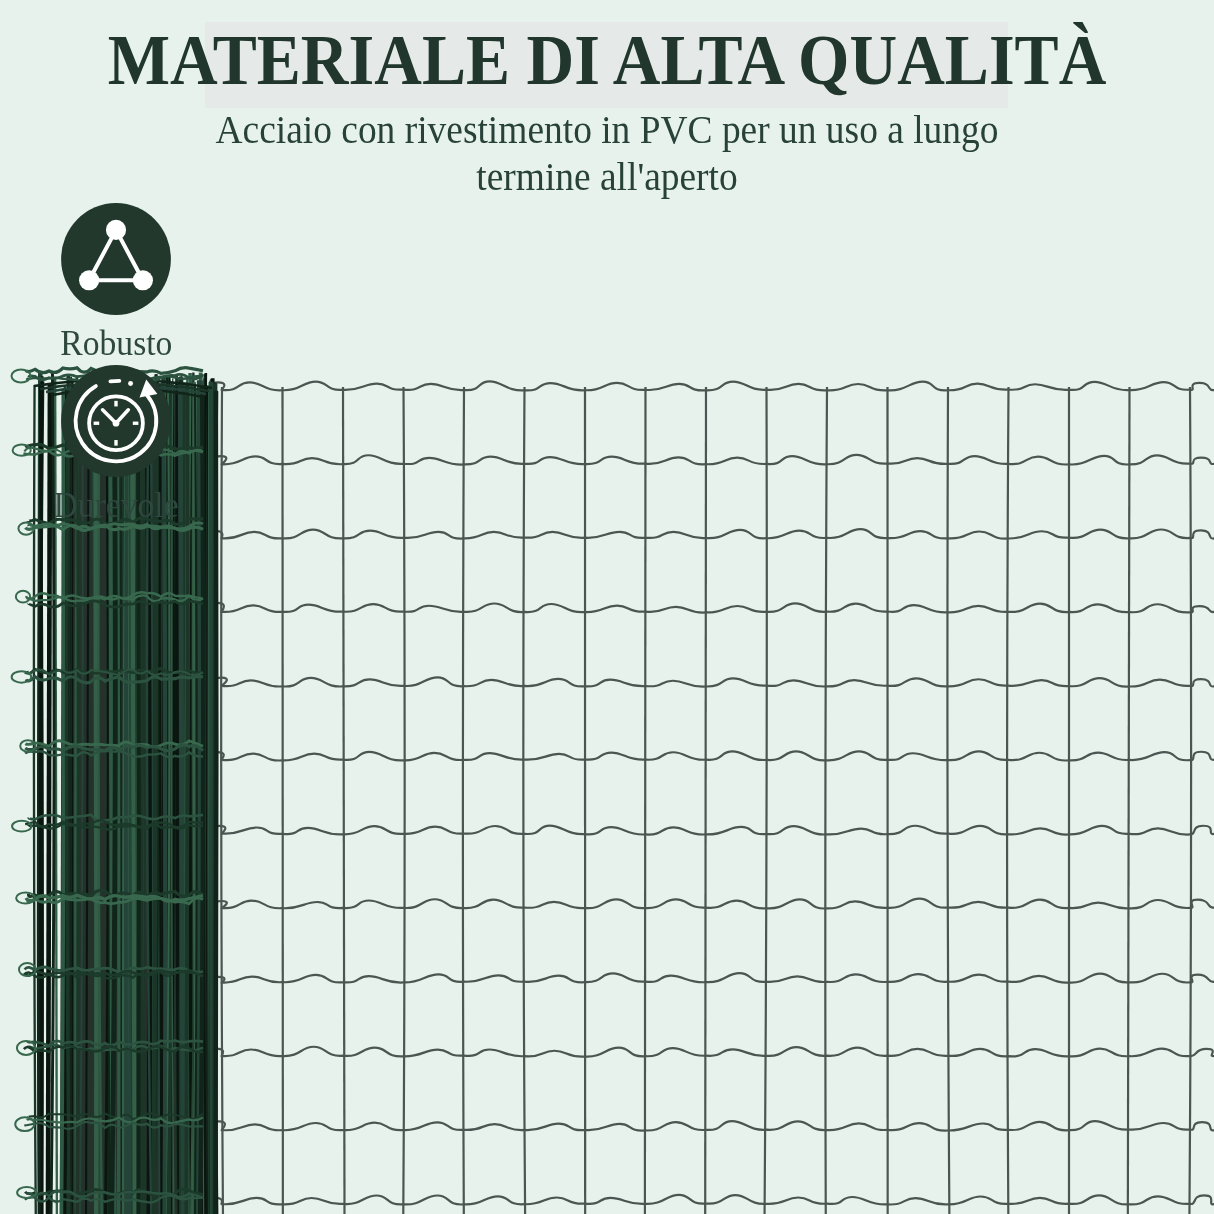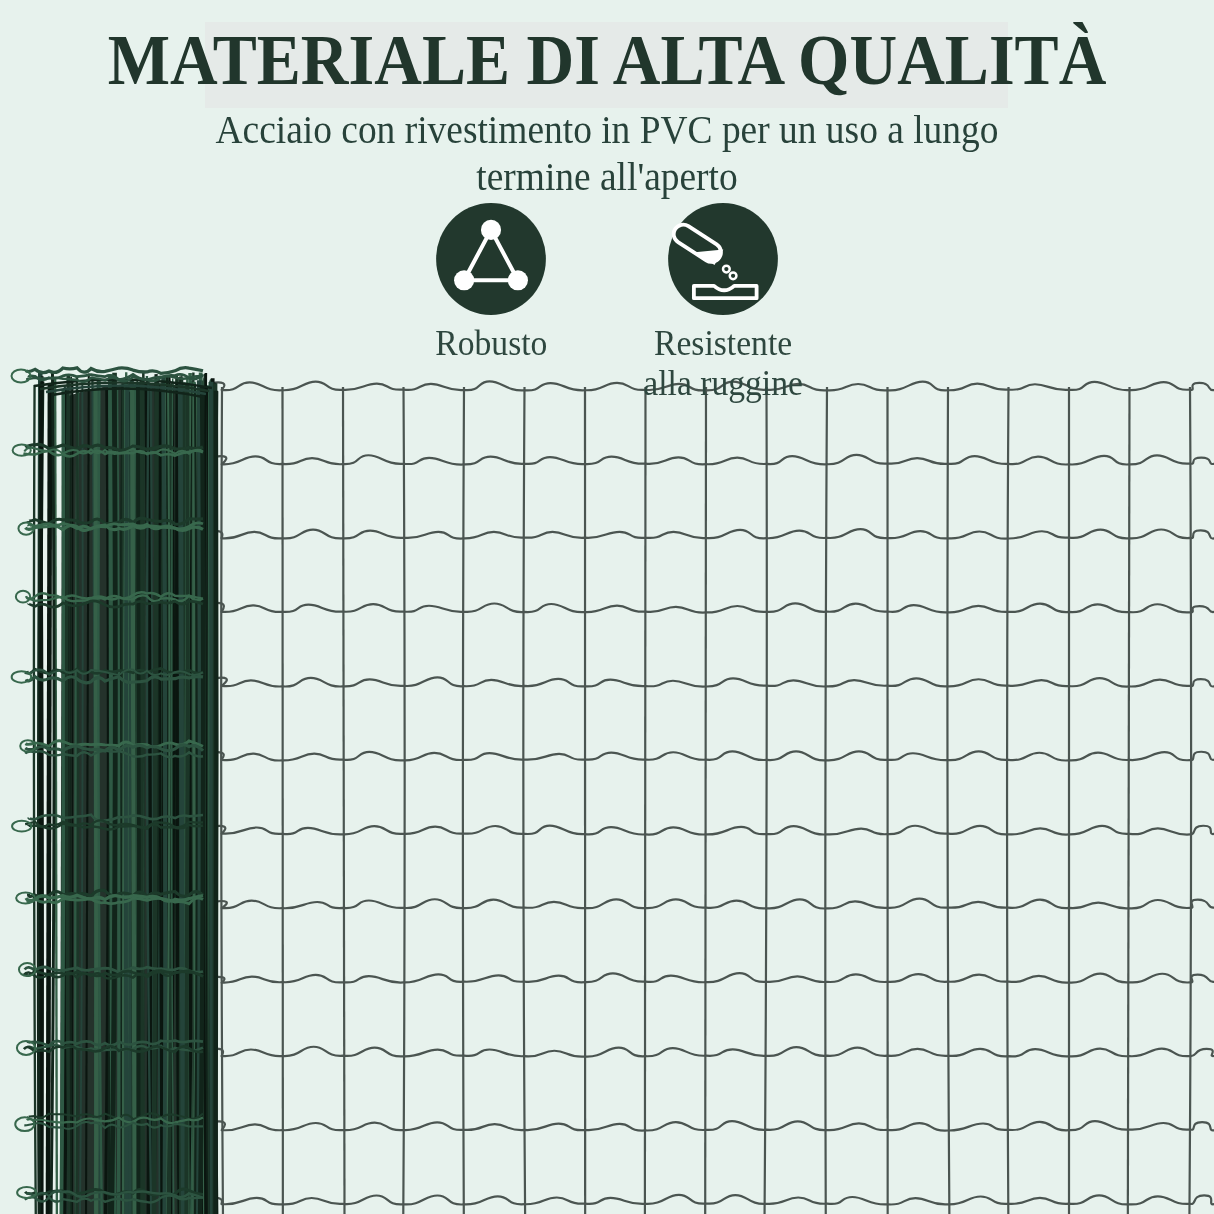--- a/index.html
+++ b/index.html
@@ -21,21 +21,21 @@
     white-space:nowrap;
   }
   .subtitle{
     position:absolute;left:0;top:106px;width:100%;
     text-align:center;font-size:39px;line-height:47px;
     color:var(--sub,#28423a);
     transform:scaleX(.96);transform-origin:center;
   }
   .features{
     position:absolute;left:0;top:202px;width:100%;
-    display:flex;justify-content:center;align-items:flex-start;
+    display:flex;justify-content:center;align-items:flex-start;flex-direction:column;
   }
   .feature{width:232px;display:flex;flex-direction:column;align-items:center;}
   .feature-icon{width:112px;height:114px;display:block;}
   .feature-label{
     margin-top:8px;text-align:center;font-size:35px;line-height:40px;
     color:var(--label,#2e473f);transform:scaleX(.96);transform-origin:center;
   }
   .mesh{position:absolute;left:0;top:0;z-index:1;}
 </style>
 </head>
@@ -264,32 +264,34 @@
       <svg class="feature-icon" viewBox="0 0 100 100">
         <ellipse cx="50" cy="50" rx="49" ry="50" fill="var(--circle,#22382d)"></ellipse>
         <path d="M50,24 L26,69 L74,69 Z" fill="none" stroke="var(--glyph,#fff)" stroke-width="3.6" stroke-linejoin="round"></path>
         <circle cx="50" cy="24" r="9" fill="var(--glyph,#fff)"></circle>
         <circle cx="26" cy="69" r="9" fill="var(--glyph,#fff)"></circle>
         <circle cx="74" cy="69" r="9" fill="var(--glyph,#fff)"></circle>
       </svg>
       <div class="feature-label">Robusto</div>
     </div>
 
-
     <div class="feature">
       <svg class="feature-icon" viewBox="0 0 100 100">
         <ellipse cx="50" cy="50" rx="49" ry="50" fill="var(--circle,#22382d)"></ellipse>
-        <g transform="translate(12,16) rotate(33)">
-          <rect x="0" y="0" width="47" height="17" rx="8.5" fill="none" stroke="var(--glyph,#fff)" stroke-width="3.4"></rect>
-          <path d="M 46,0.5 L 47,16.5 L 26,16.5 Z" fill="var(--glyph,#fff)"></path>
-        </g>
-        <circle cx="53" cy="59" r="3" fill="none" stroke="var(--glyph,#fff)" stroke-width="2.2"></circle>
-        <circle cx="59" cy="65" r="3" fill="none" stroke="var(--glyph,#fff)" stroke-width="2.2"></circle>
-        <path d="M 24,85 L 24,74 L 42,74 Q 51,82 60,74 L 80,74 L 80,85 Z" fill="none" stroke="var(--glyph,#fff)" stroke-width="3.4" stroke-linejoin="round"></path>
+        <circle cx="50" cy="52" r="24" fill="none" stroke="var(--glyph,#fff)" stroke-width="3.4"></circle>
+        <line x1="50" y1="32" x2="50" y2="37" stroke="var(--glyph,#fff)" stroke-width="3"></line>
+        <line x1="50" y1="67" x2="50" y2="72" stroke="var(--glyph,#fff)" stroke-width="3"></line>
+        <line x1="30" y1="52" x2="35" y2="52" stroke="var(--glyph,#fff)" stroke-width="3"></line>
+        <line x1="65" y1="52" x2="70" y2="52" stroke="var(--glyph,#fff)" stroke-width="3"></line>
+        <line x1="50" y1="52" x2="38" y2="40" stroke="var(--glyph,#fff)" stroke-width="3.2" stroke-linecap="round"></line>
+        <line x1="50" y1="52" x2="61" y2="40" stroke="var(--glyph,#fff)" stroke-width="3.2" stroke-linecap="round"></line>
+        <circle cx="50" cy="52" r="3" fill="var(--glyph,#fff)"></circle>
+        <path d="M 32,18.8 A 36 36 0 1 0 77.6,26.9" fill="none" stroke="var(--glyph,#fff)" stroke-width="3.4" stroke-linecap="round"></path>
+        <line x1="45" y1="14.6" x2="53" y2="14.2" stroke="var(--glyph,#fff)" stroke-width="3.4" stroke-linecap="round"></line>
+        <circle cx="63" cy="16.5" r="2.2" fill="var(--glyph,#fff)"></circle>
+        <path d="M 77,13 L 87,26 L 71,29 Z" fill="var(--glyph,#fff)"></path>
       </svg>
-      <div class="feature-label">
-        <div>Resistente</div>
-        <div>alla ruggine</div>
-      </div>
+      <div class="feature-label">Durevole</div>
     </div>
+
 
   </div>
 </div>
 
 </body></html>

